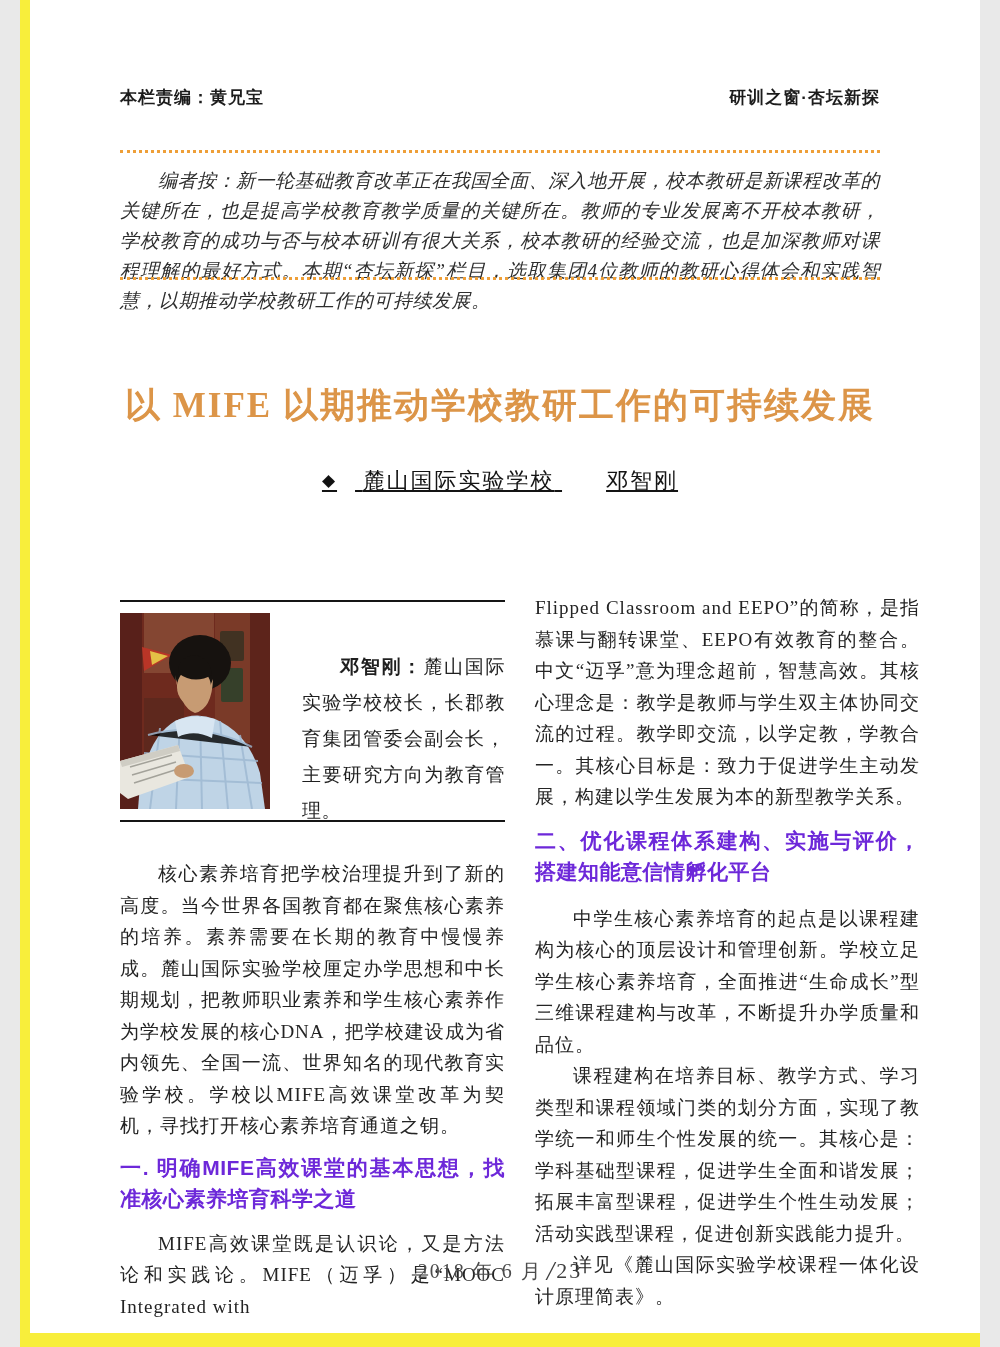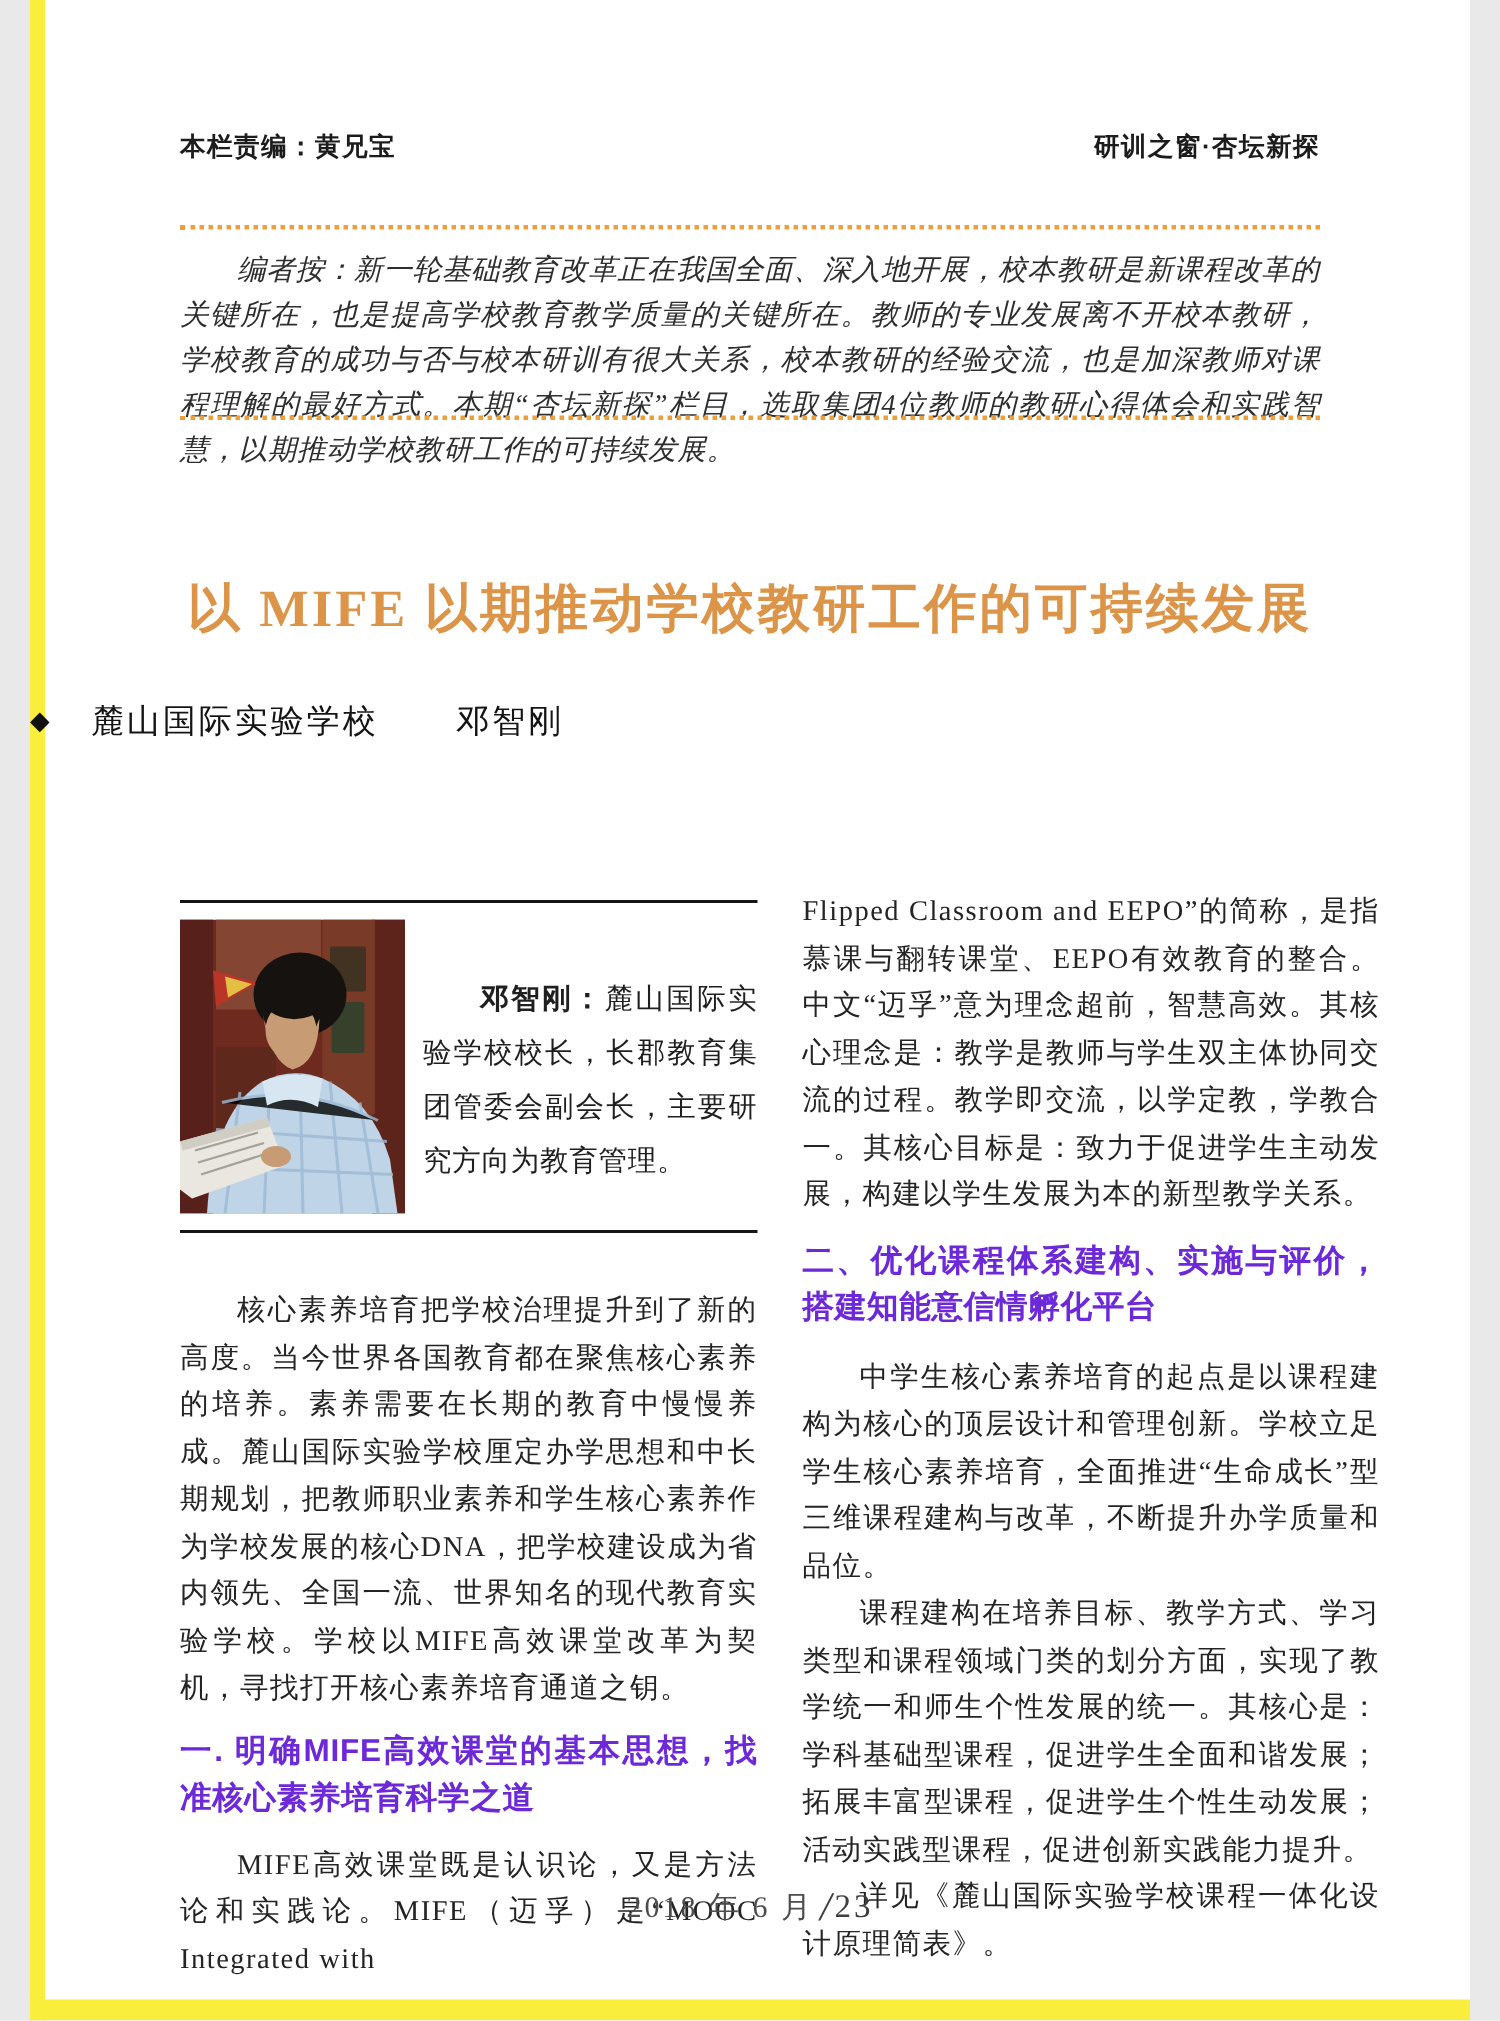--- a/index.html
+++ b/index.html
@@ -22,32 +22,32 @@
   .dotted.one { top:150px; }
   .dotted.two { top:277px; }
 
   .editor-note { position:absolute; left:100px; right:100px; top:166px;
     font-size:19px; line-height:30px; color:#2e2e2e; text-align:justify;
     text-indent:2em; font-style:italic; letter-spacing:0.5px; }
 
   .title { position:absolute; left:0; right:0; top:382px; text-align:center;
     font-size:35px; font-weight:bold; color:#dc9548; letter-spacing:2px; }
 
-  .byline { position:absolute; left:0; right:0; top:466px; text-align:left;
-    font-size:22px; color:#141414; letter-spacing:2px; }
+  .byline { position:absolute; left:0; right:0; top:466px; text-align:center;
+    font-size:22px; color:#141414; letter-spacing:2px;text-decoration:underline; }
   .byline .diamond { font-size:17px; color:#111; margin-right:18px; vertical-align:2px; }
   .byline .author { margin-left:2em; }
 
   .col { width:385px; }
   .left-col  { position:absolute; left:100px; }
   .right-col { position:absolute; left:515px; }
 
   .bio { position:absolute; left:100px; top:600px; width:385px; height:222px;
     border-top:2px solid #151515; border-bottom:2px solid #151515;
-    display:flex; padding-top:11px; }
+    display:flex; padding-top:11px;gap:20px; }
   .bio-photo { flex:0 0 150px; width:150px; height:196px; }
   .bio-photo svg { width:100%; height:100%; display:block; }
   .bio-caption { flex:1; padding-left:12px; margin-top:36px;
     font-size:19px; line-height:36px; color:#1f1f1f; text-align:justify;
     text-indent:2em; letter-spacing:0.5px; }
   .bio-caption .bio-name { font-weight:bold; font-family:"Liberation Sans","DejaVu Sans",sans-serif; }
 
   .body-text { font-size:19px; line-height:31.5px; letter-spacing:1px;
     text-align:justify; color:#242424; }
   .indent { text-indent:2em; }

